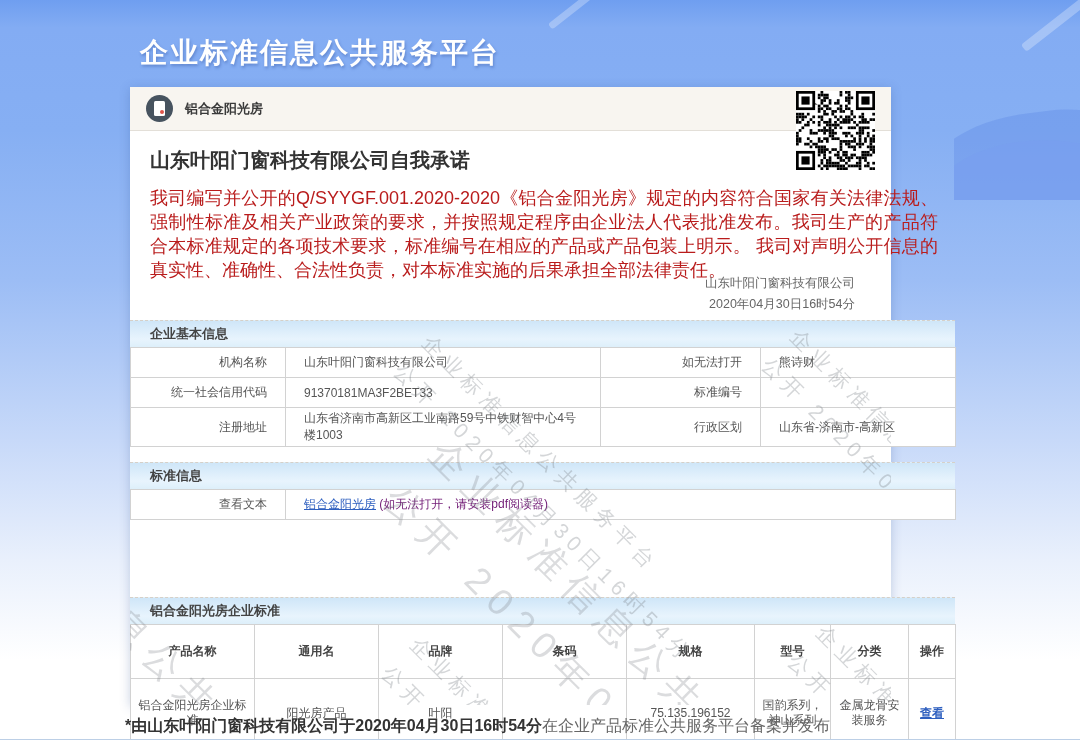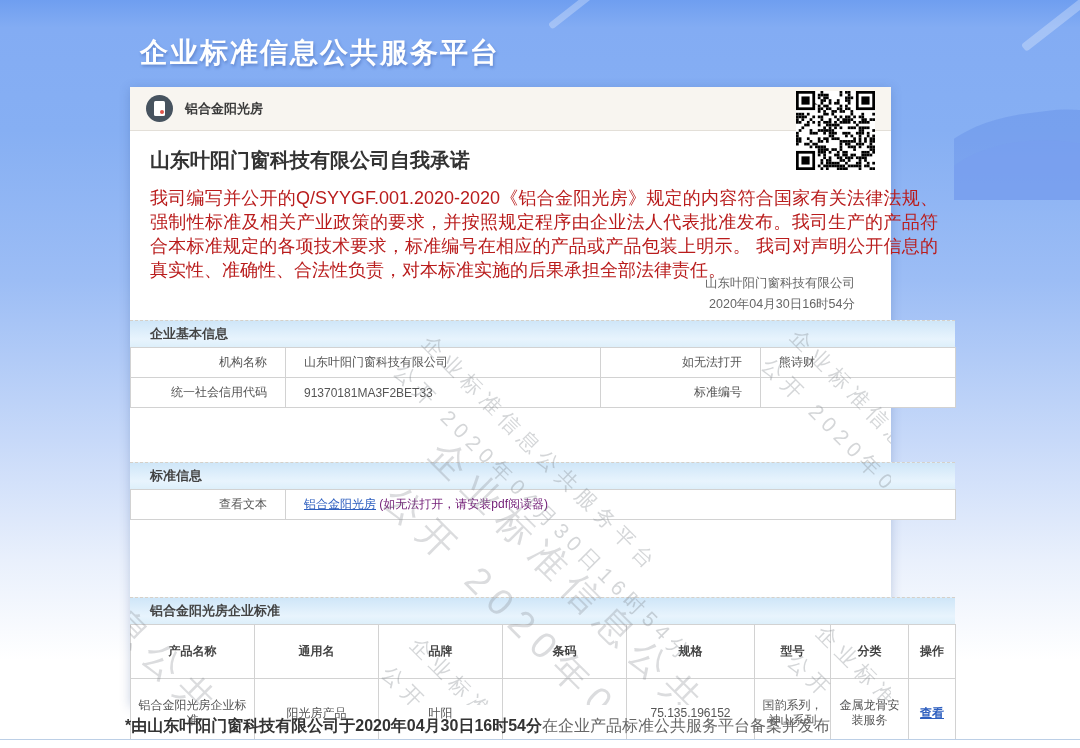--- a/index.html
+++ b/index.html
@@ -411,20 +411,26 @@
           <td class="val">山东叶阳门窗科技有限公司</td>
           <td class="lbl">如无法打开</td>
           <td class="val">熊诗财</td>
         </tr>
         <tr>
           <td class="lbl">统一社会信用代码</td>
           <td class="val">91370181MA3F2BET33</td>
           <td class="lbl">标准编号</td>
           <td class="val"></td>
         </tr>
+        <tr>
+          <td class="lbl">注册地址</td>
+          <td class="val">山东省济南市高新区工业南路59号中铁财智中心4号楼1003</td>
+          <td class="lbl">行政区划</td>
+          <td class="val">山东省-济南市-高新区</td>
+        </tr>
       </tbody>
         </table>
     </div>
 
     <div class="section sec-standard">
       <div class="sec-bar">标准信息</div>
       <table>
         <colgroup>
             <col style="width:155px">
             <col style="width:315px">

